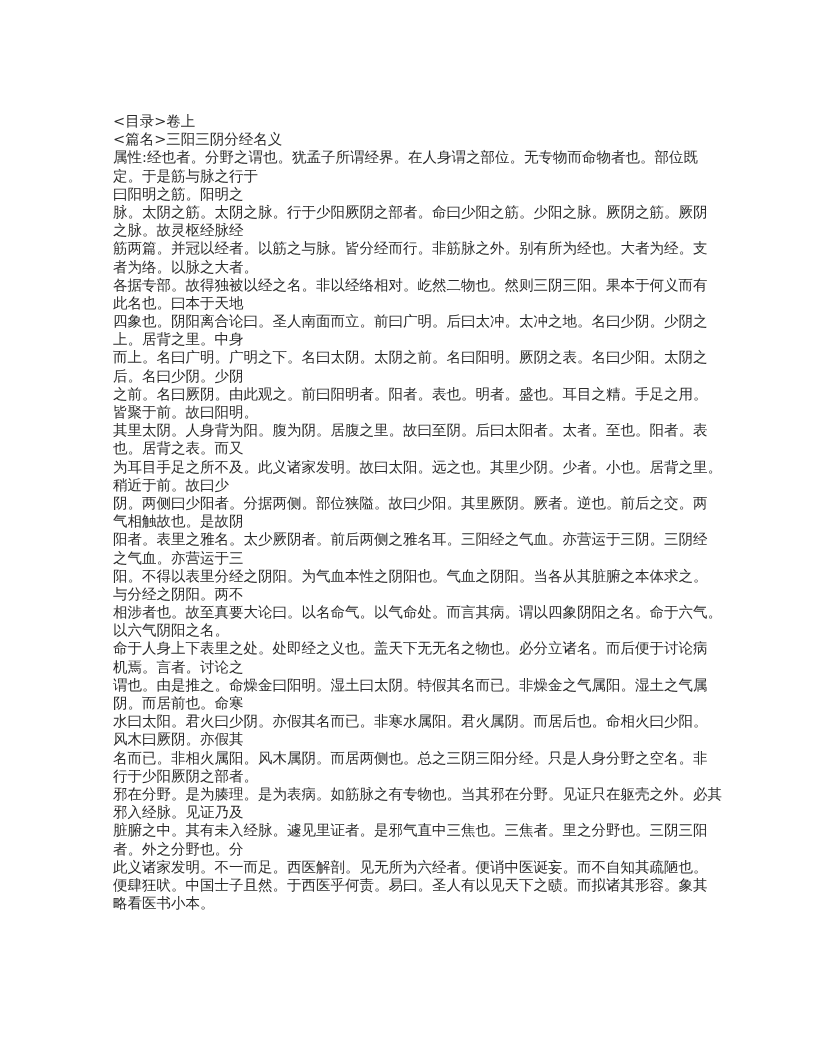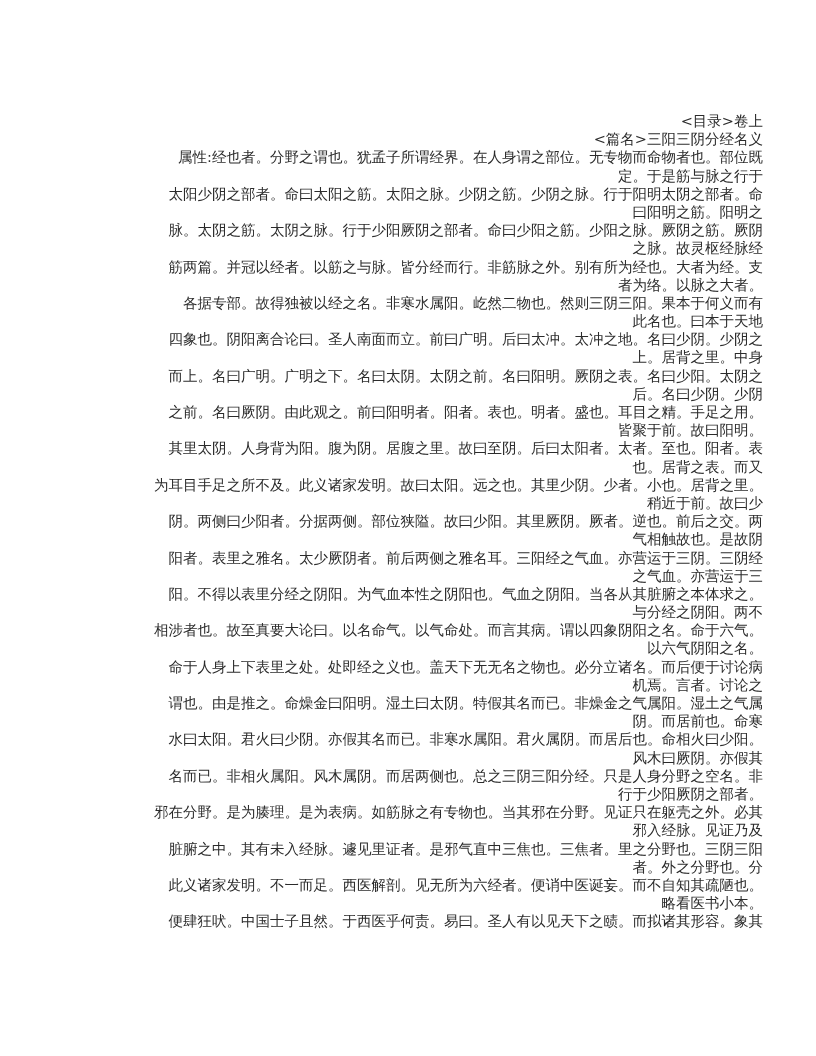--- a/index.html
+++ b/index.html
@@ -10,21 +10,20 @@
     width: 816px;
     height: 1056px;
     background: #ffffff;
     overflow: hidden;
   }
   .page {
     position: relative;
     width: 646px;
     height: 1056px;
     background: #ffffff;
-    text-align: right;
   }
   .text-block {
     position: absolute;
     left: 113px;
     top: 112px;
     width: 650px;
     font-family: "DejaVu Sans", sans-serif;
     font-size: 14.5px;
     line-height: 18.2px;
     color: #2b2b2b;
@@ -38,27 +37,26 @@
 </head>
 <body>
 
 <div class="page">
   <div class="text-block">
     <div class="text-line">&lt;目录&gt;卷上</div>
     <div class="text-line">&lt;篇名&gt;三阳三阴分经名义</div>
     <div>
         <div class="text-line">属性:经也者。分野之谓也。犹孟子所谓经界。在人身谓之部位。无专物而命物者也。部位既</div>
         <div class="text-line">定。于是筋与脉之行于</div>
-        <div class="text-line">太阳少阴之部者。命曰太阳之筋。太阳之脉。少阴之筋。少阴之脉。行于阳明太阴之部者。命</div>
         <div class="text-line">曰阳明之筋。阳明之</div>
         <div class="text-line">脉。太阴之筋。太阴之脉。行于少阳厥阴之部者。命曰少阳之筋。少阳之脉。厥阴之筋。厥阴</div>
         <div class="text-line">之脉。故灵枢经脉经</div>
         <div class="text-line">筋两篇。并冠以经者。以筋之与脉。皆分经而行。非筋脉之外。别有所为经也。大者为经。支</div>
         <div class="text-line">者为络。以脉之大者。</div>
-        <div class="text-line">各据专部。故得独被以经之名。非寒水属阳。屹然二物也。然则三阴三阳。果本于何义而有</div>
+        <div class="text-line">各据专部。故得独被以经之名。非以经络相对。屹然二物也。然则三阴三阳。果本于何义而有</div>
         <div class="text-line">此名也。曰本于天地</div>
         <div class="text-line">四象也。阴阳离合论曰。圣人南面而立。前曰广明。后曰太冲。太冲之地。名曰少阴。少阴之</div>
         <div class="text-line">上。居背之里。中身</div>
         <div class="text-line">而上。名曰广明。广明之下。名曰太阴。太阴之前。名曰阳明。厥阴之表。名曰少阳。太阴之</div>
         <div class="text-line">后。名曰少阴。少阴</div>
         <div class="text-line">之前。名曰厥阴。由此观之。前曰阳明者。阳者。表也。明者。盛也。耳目之精。手足之用。</div>
         <div class="text-line">皆聚于前。故曰阳明。</div>
         <div class="text-line">其里太阴。人身背为阳。腹为阴。居腹之里。故曰至阴。后曰太阳者。太者。至也。阳者。表</div>
         <div class="text-line">也。居背之表。而又</div>
         <div class="text-line">为耳目手足之所不及。此义诸家发明。故曰太阳。远之也。其里少阴。少者。小也。居背之里。</div>
@@ -77,17 +75,17 @@
         <div class="text-line">阴。而居前也。命寒</div>
         <div class="text-line">水曰太阳。君火曰少阴。亦假其名而已。非寒水属阳。君火属阴。而居后也。命相火曰少阳。</div>
         <div class="text-line">风木曰厥阴。亦假其</div>
         <div class="text-line">名而已。非相火属阳。风木属阴。而居两侧也。总之三阴三阳分经。只是人身分野之空名。非</div>
         <div class="text-line">行于少阳厥阴之部者。</div>
         <div class="text-line">邪在分野。是为腠理。是为表病。如筋脉之有专物也。当其邪在分野。见证只在躯壳之外。必其</div>
         <div class="text-line">邪入经脉。见证乃及</div>
         <div class="text-line">脏腑之中。其有未入经脉。遽见里证者。是邪气直中三焦也。三焦者。里之分野也。三阴三阳</div>
         <div class="text-line">者。外之分野也。分</div>
         <div class="text-line">此义诸家发明。不一而足。西医解剖。见无所为六经者。便诮中医诞妄。而不自知其疏陋也。</div>
+        <div class="text-line">便肆狂吠。中国士子且然。于西医乎何责。易曰。圣人有以见天下之赜。而拟诸其形容。象其</div>
         <div class="text-line">略看医书小本。</div>
-        <div class="text-line">便肆狂吠。中国士子且然。于西医乎何责。易曰。圣人有以见天下之赜。而拟诸其形容。象其</div>
       </div>
   </div>
 </div>
 
 </body></html>

